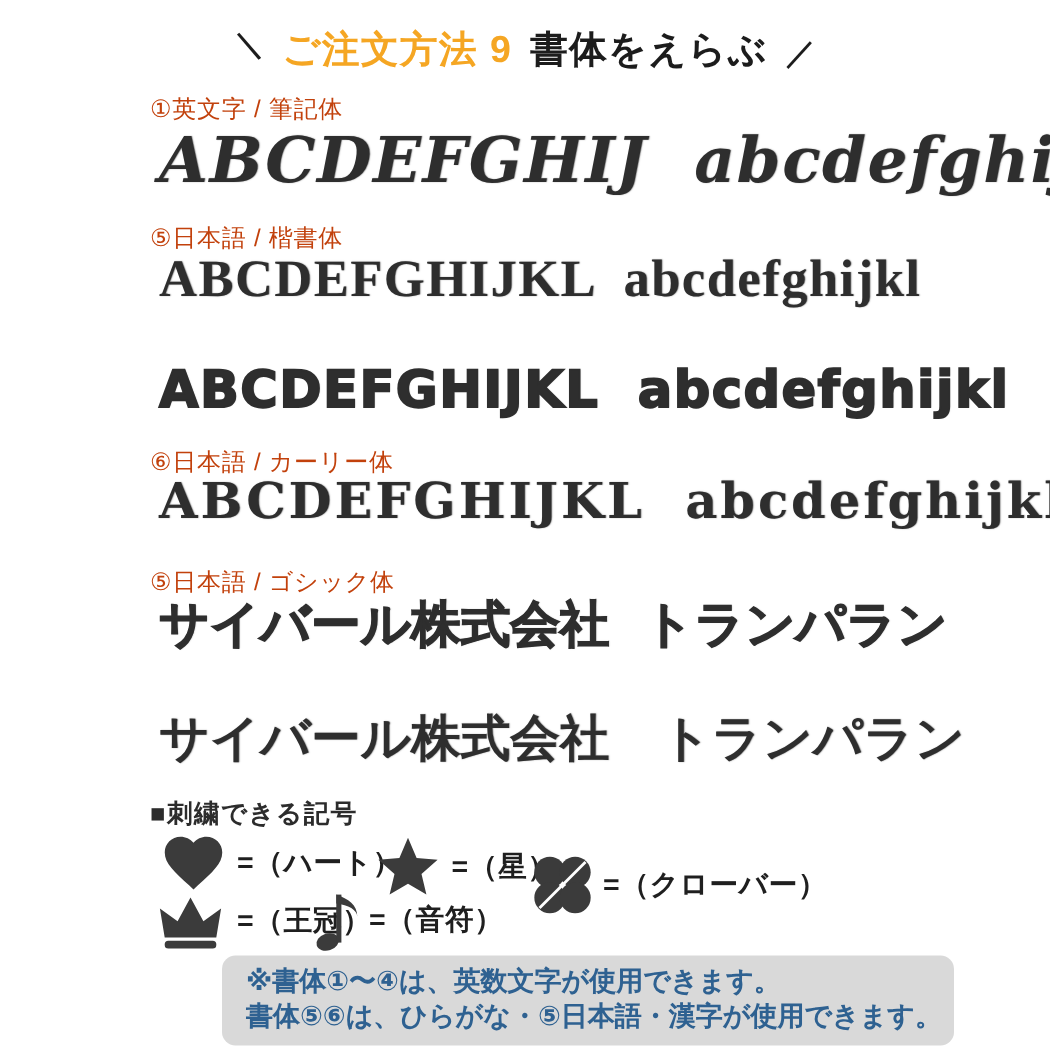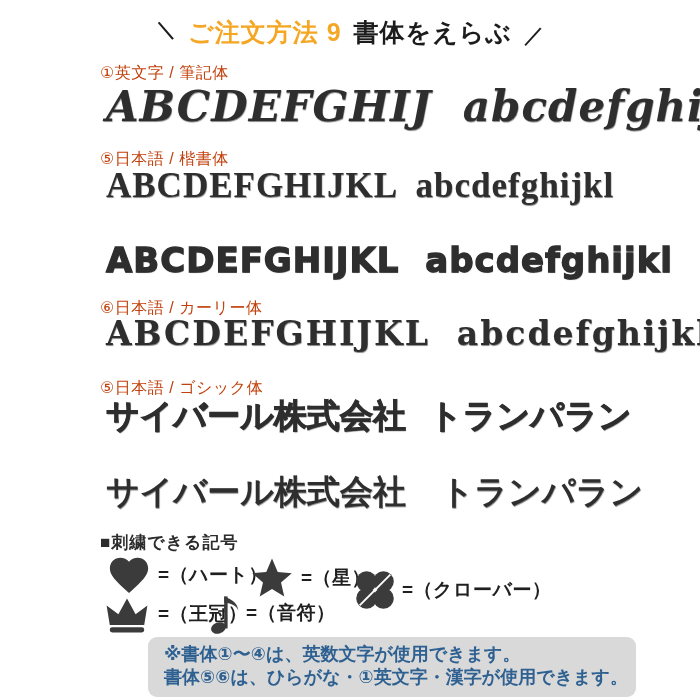--- a/index.html
+++ b/index.html
@@ -222,16 +222,16 @@
         <ellipse fill="#3b3b3b" cx="5.2" cy="19" rx="3.8" ry="2.8" transform="rotate(-18 5.2 19)"></ellipse>
         <rect fill="#3b3b3b" x="8.1" y="3.2" width="1.7" height="16"></rect>
         <path fill="#3b3b3b" d="M8.1 3.2c4 1.5 7 3.4 7 7.4 0-2.2-3-4-7-4.4z"></path>
       </svg>
     </span>
     <span class="symbol-label">=（音符）</span>
   </div>
 
   <div class="note-box">
     <div class="note-line">※書体①〜④は、英数文字が使用できます。</div>
-    <div class="note-line">書体⑤⑥は、ひらがな・①英文字・漢字が使用できます。</div>
+    <div class="note-line">書体⑤⑥は、ひらがな・⑤日本語・漢字が使用できます。</div>
   </div>
 
 </div>
 
 </body></html>

